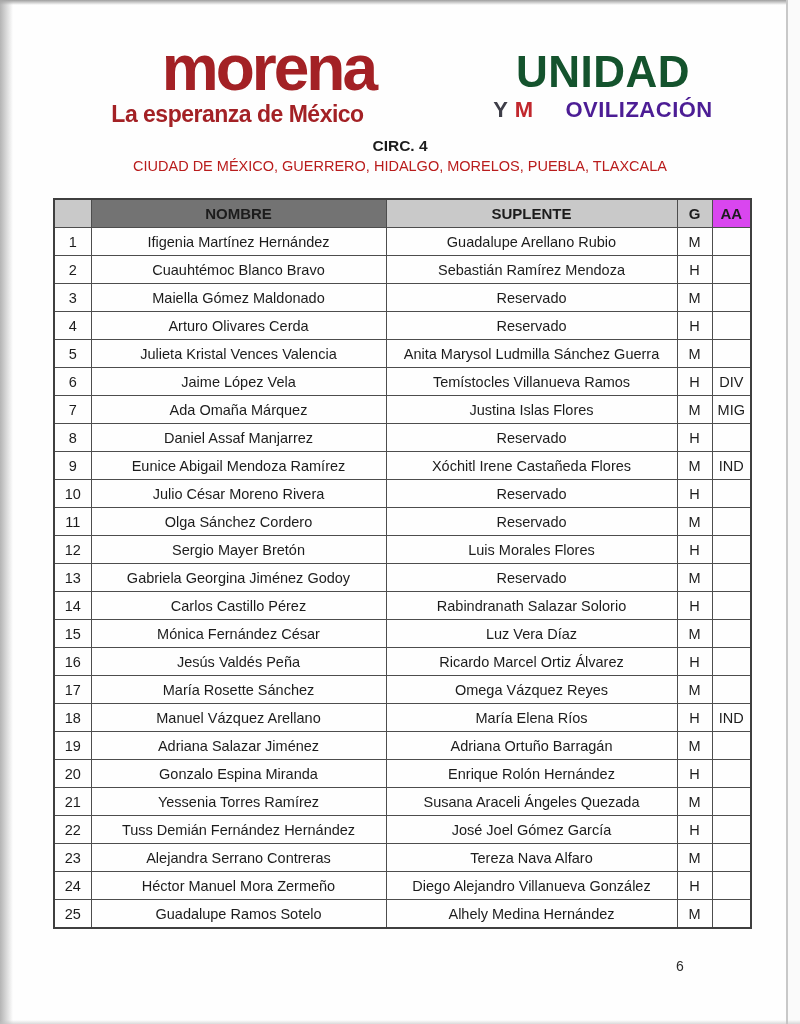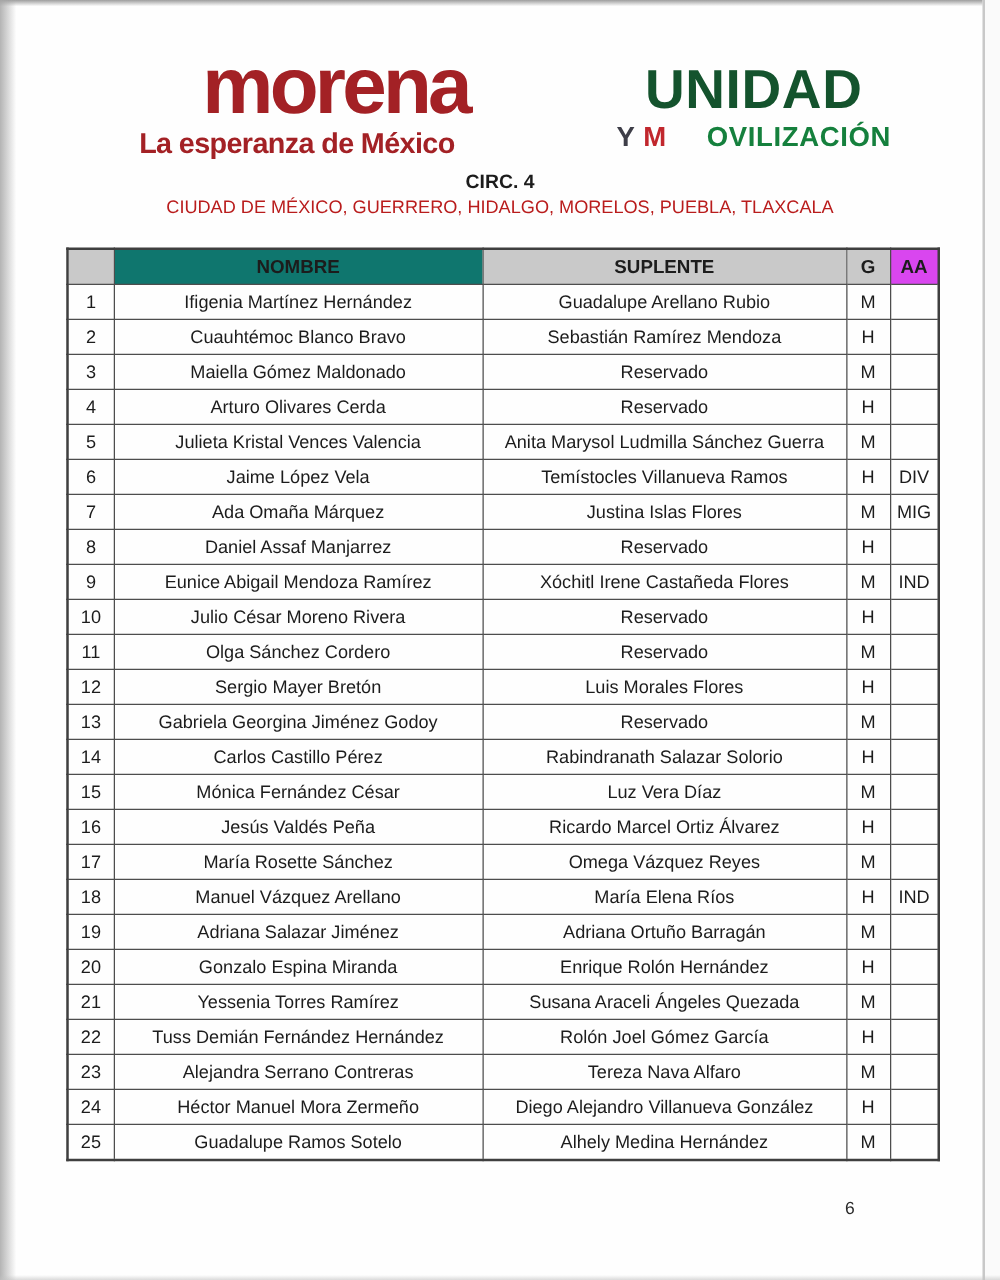--- a/index.html
+++ b/index.html
@@ -132,38 +132,38 @@
 <div class="edge-right"></div>
 <div class="edge-bottom"></div>
 
 <div class="morena-block">
   <div class="morena-word" style="color: rgb(163, 33, 37);">morena</div>
   <div class="morena-tagline" style="color: rgb(163, 33, 37);">La esperanza de México</div>
 </div>
 
 <div class="unidad-block">
   <div class="unidad-line1" style="color: #14532d;">UNIDAD</div>
-  <div class="unidad-line2"><span style="color: rgb(62, 62, 72);">Y </span><span style="color: rgb(193, 39, 45);">M</span><span style="color: #15803d; margin-left: 32px;">OVILIZACIÓN</span></div>
+  <div class="unidad-line2"><span style="color: rgb(62, 62, 72);">Y </span><span style="color: rgb(193, 39, 45);">M</span><span style="color: #4c1d95; margin-left: 32px;">OVILIZACIÓN</span></div>
 </div>
 
 <div class="circ-title">CIRC. 4</div>
 <div class="states-line">CIUDAD DE MÉXICO, GUERRERO, HIDALGO, MORELOS, PUEBLA, TLAXCALA</div>
 
 <table class="candidates">
   <colgroup>
     <col style="width:37px">
     <col style="width:295px">
     <col style="width:291px">
     <col style="width:35px">
     <col style="width:39px">
   </colgroup>
   <thead>
     <tr>
       <th style="background-color: rgb(201, 201, 201);"></th>
-      <th style="background-color: #0f766e; margin-top: 33px;">NOMBRE</th>
+      <th style="background-color: #737373; margin-top: 33px;">NOMBRE</th>
       <th style="background-color: rgb(201, 201, 201);">SUPLENTE</th>
       <th style="background-color: rgb(201, 201, 201);">G</th>
       <th style="background-color: #d946ef;">AA</th>
     </tr>
   </thead>
   <tbody>
   <tr>
     <td>1</td>
     <td>Ifigenia Martínez Hernández</td>
     <td>Guadalupe Arellano Rubio</td>
@@ -327,21 +327,21 @@
     <td>21</td>
     <td>Yessenia Torres Ramírez</td>
     <td>Susana Araceli Ángeles Quezada</td>
     <td>M</td>
     <td></td>
   </tr>
 
   <tr>
     <td>22</td>
     <td>Tuss Demián Fernández Hernández</td>
-    <td>Rolón Joel Gómez García</td>
+    <td>José Joel Gómez García</td>
     <td>H</td>
     <td></td>
   </tr>
 
   <tr>
     <td>23</td>
     <td>Alejandra Serrano Contreras</td>
     <td>Tereza Nava Alfaro</td>
     <td>M</td>
     <td></td>

